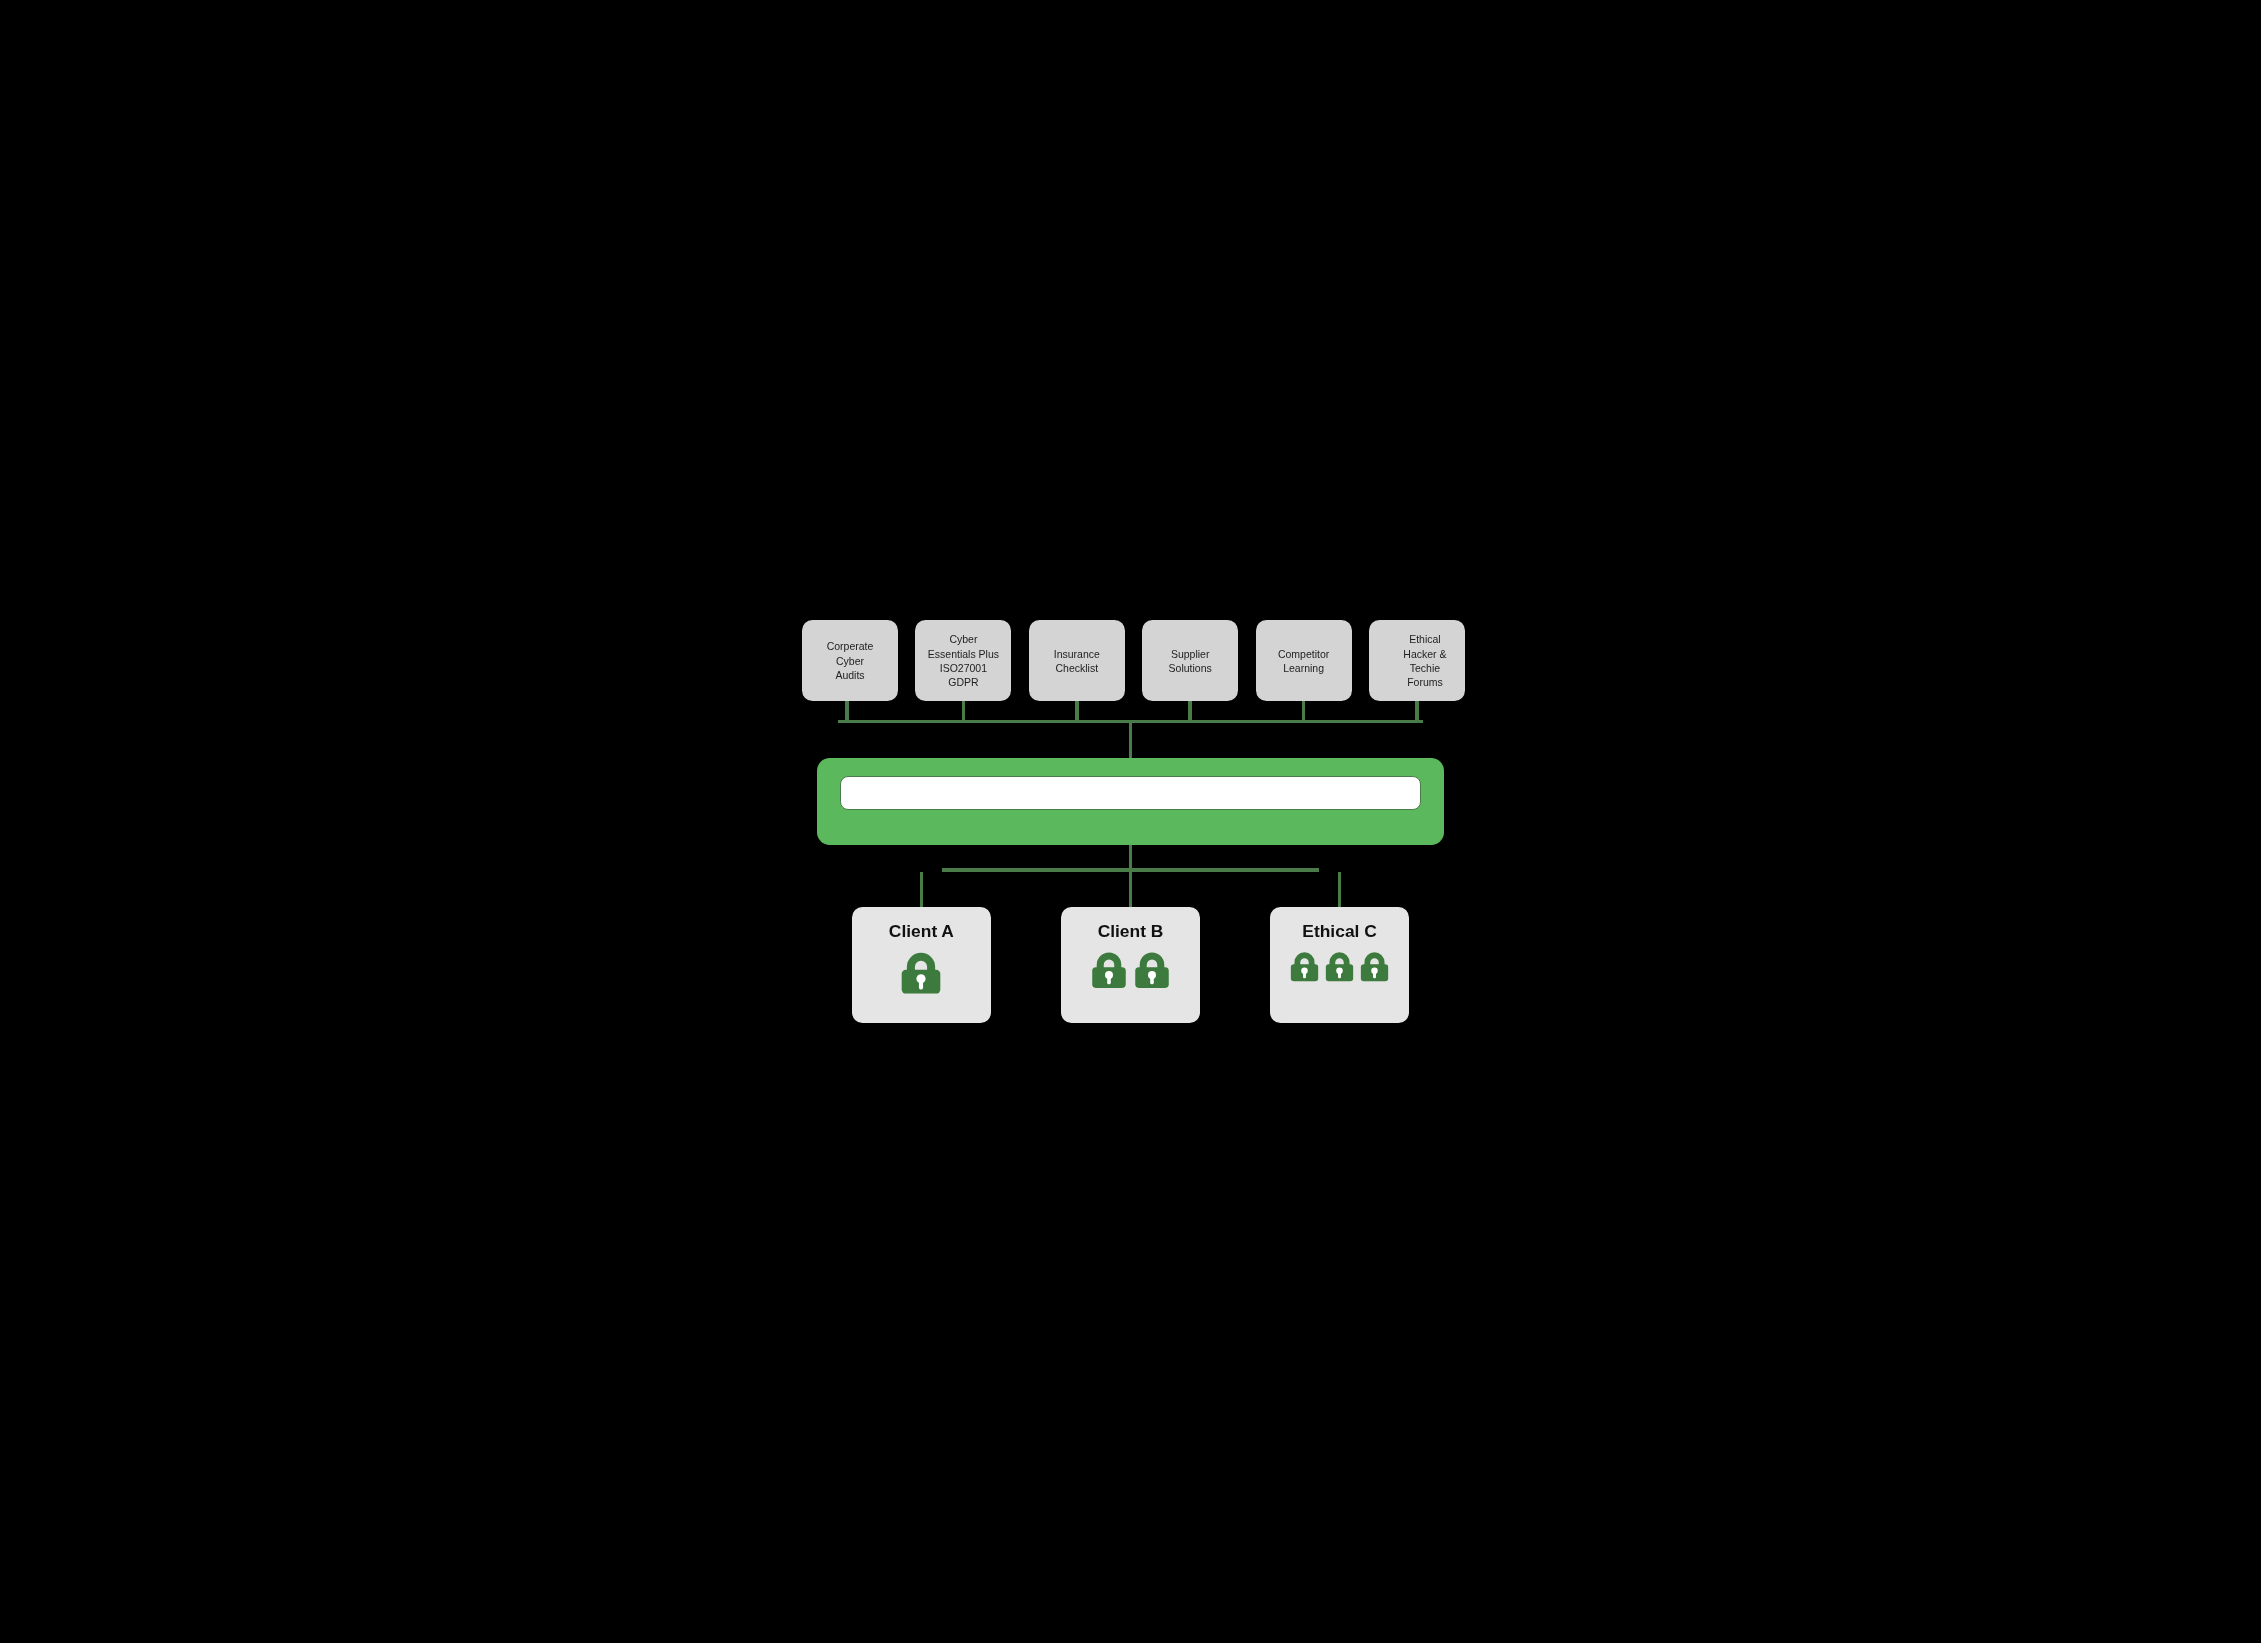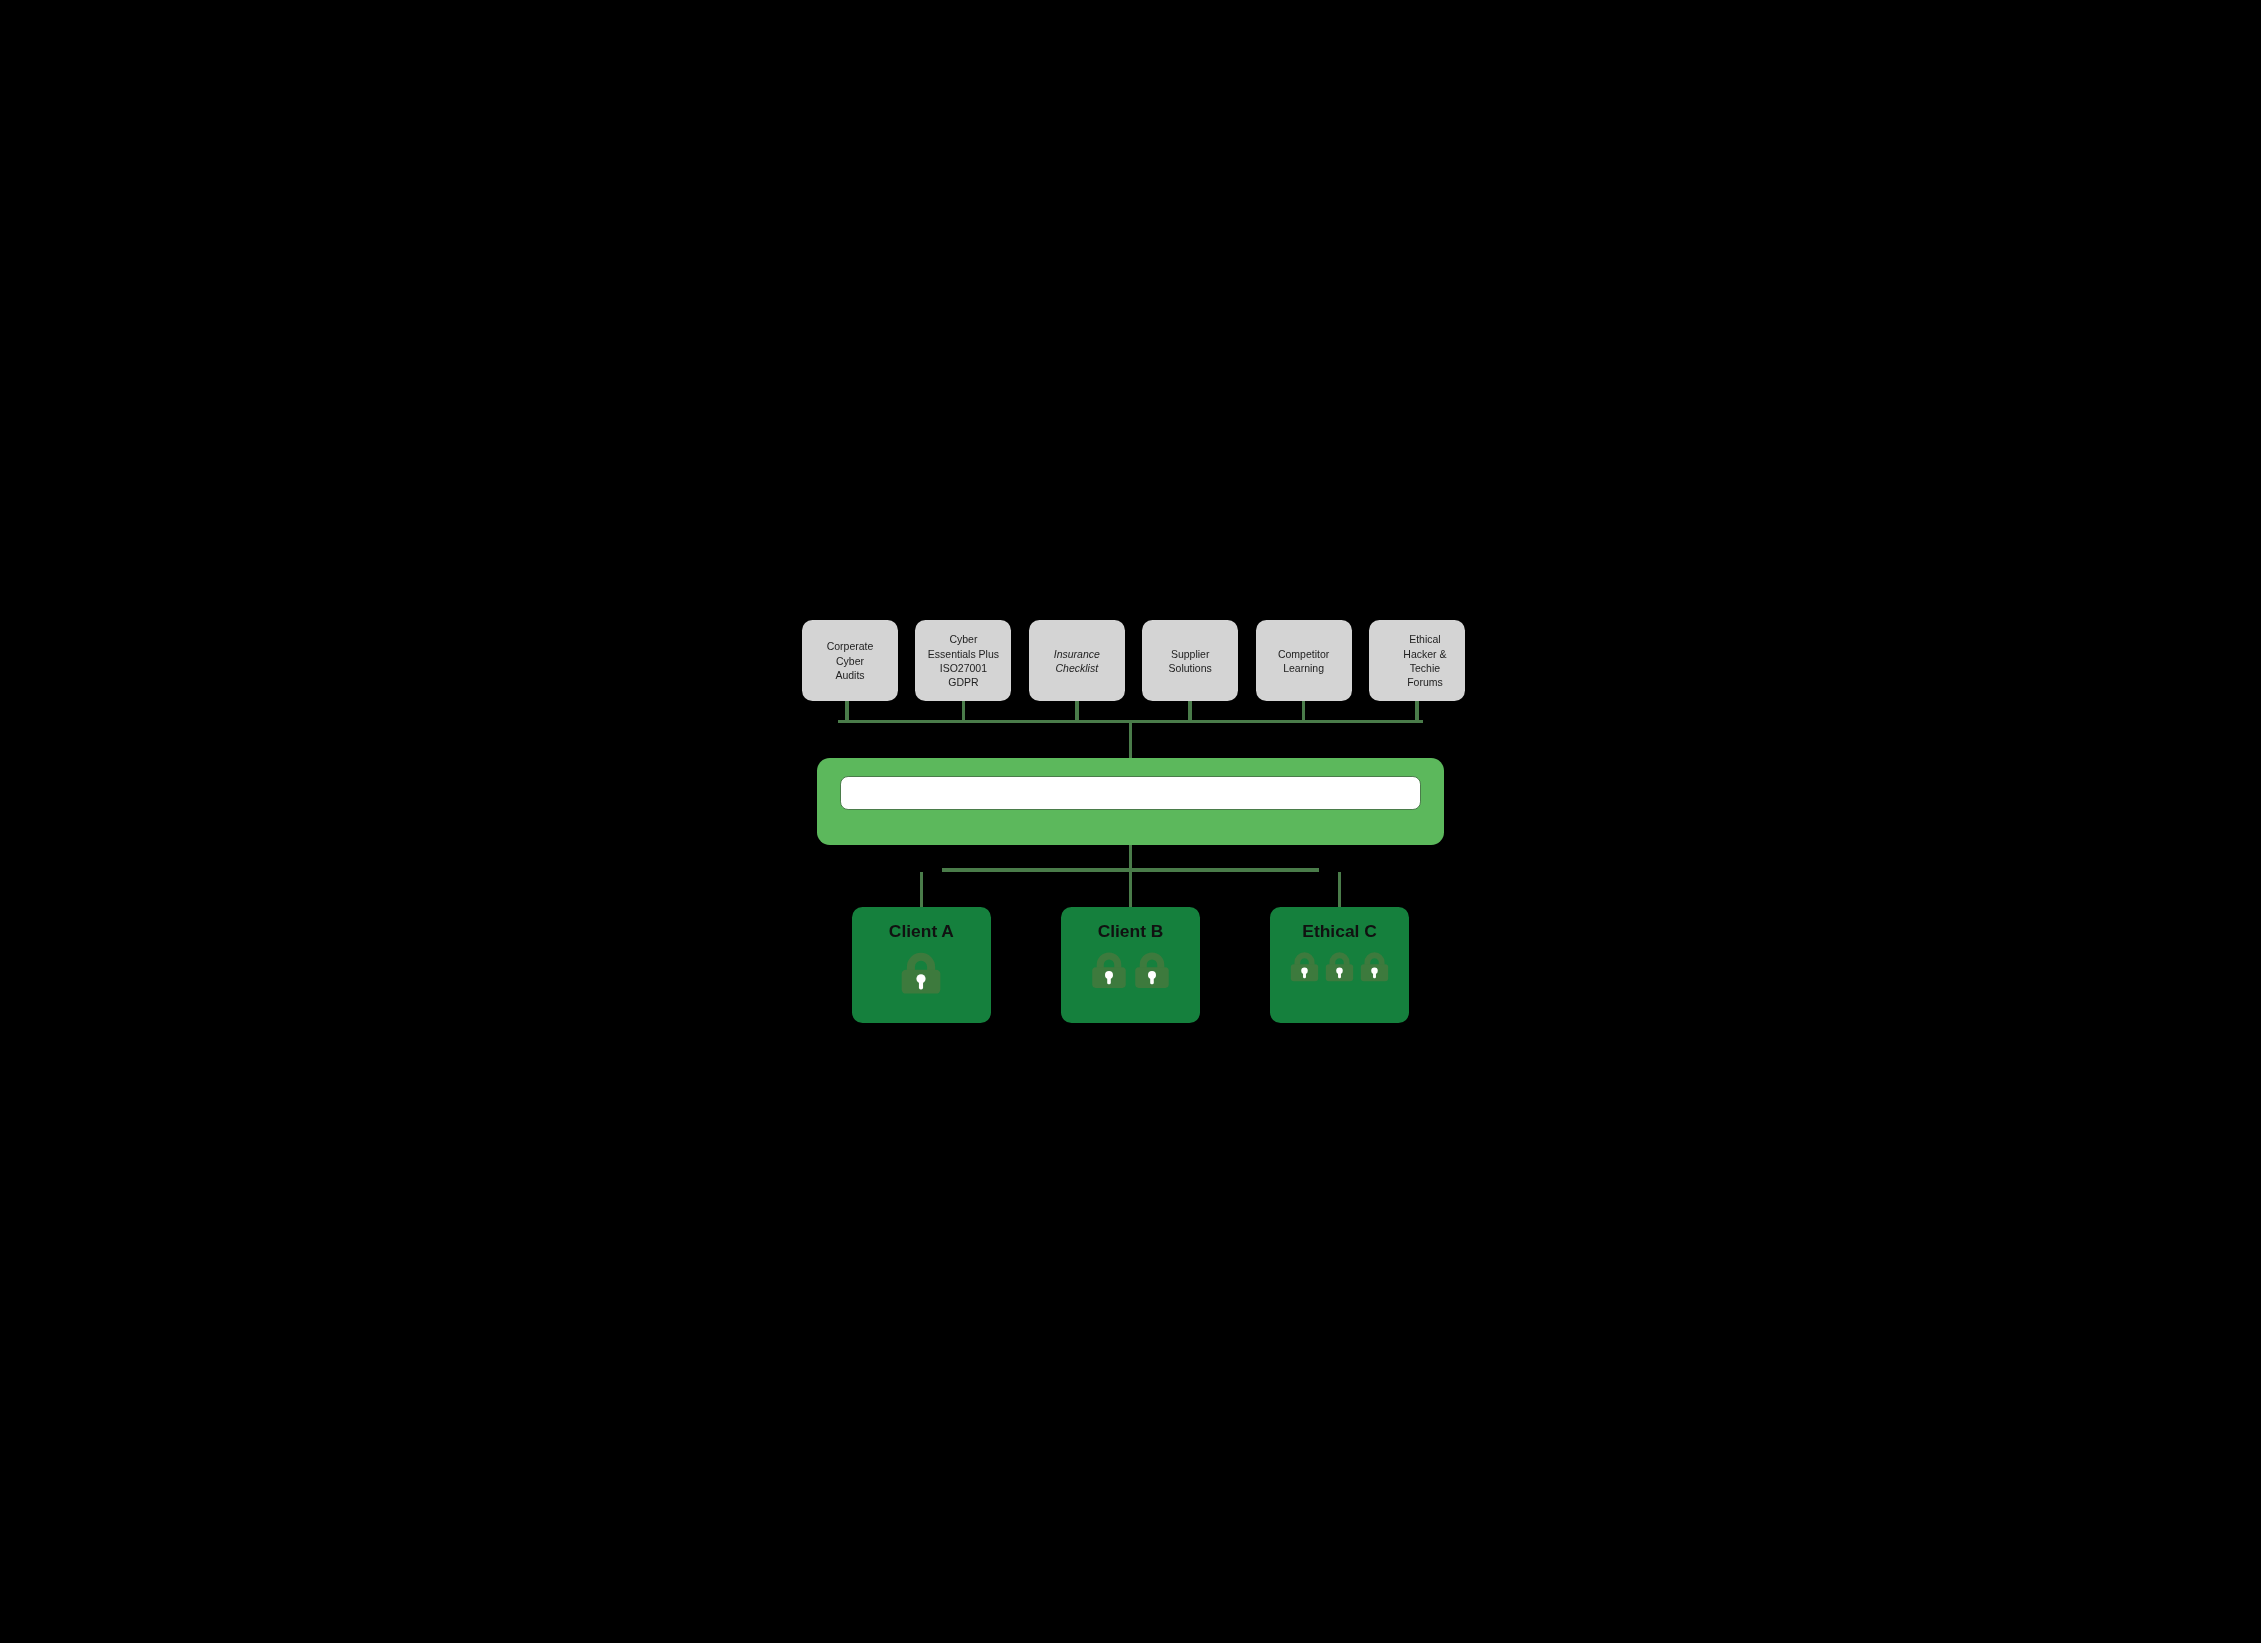--- a/index.html
+++ b/index.html
@@ -134,21 +134,21 @@
     }
 
     .stub-up {
       width: 3.5px;
       height: 35px;
       background: #4a7c4a;
     }
 
     
     .client-node {
-      background: #15803d;
+      background: #e5e5e5;
       border-radius: 10.5px;
       width: 139px;
       min-height: 116px;
       display: flex;
       flex-direction: column;
       align-items: center;
       justify-content: flex-start;
       padding: 14px 9.3px 9.3px 9.3px;
       gap: 5.8px;
       position: relative;
@@ -219,21 +219,21 @@
           <div class="stub-down"></div>
         </div>
         <div class="top-node-col">
           <div class="top-node" style="white-space: pre-line;">Cyber
 Essentials Plus
 ISO27001
 GDPR</div>
           <div class="stub-down"></div>
         </div>
         <div class="top-node-col">
-          <div class="top-node" style="white-space: pre-line; font-style: italic;">Insurance
+          <div class="top-node" style="white-space: pre-line;">Insurance
 Checklist</div>
           <div class="stub-down"></div>
         </div>
         <div class="top-node-col">
           <div class="top-node" style="white-space: pre-line;">Supplier
 Solutions</div>
           <div class="stub-down"></div>
         </div>
         <div class="top-node-col">
           <div class="top-node" style="white-space: pre-line;">Competitor

